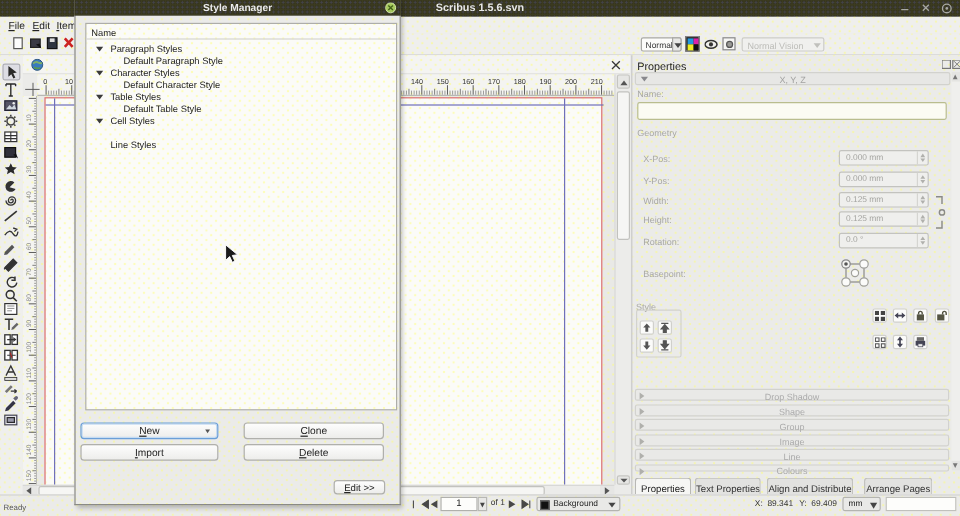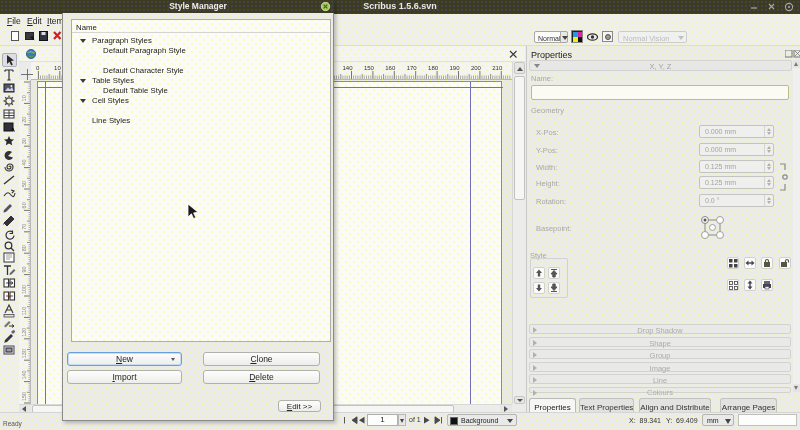--- a/index.html
+++ b/index.html
@@ -730,20 +730,24 @@
     <div style="position:absolute; left:0; top:0; width:100%; height:13px; border-bottom:1px solid #d5d5d1;">
         <span style="position:absolute; left:4px; top:3px;">Name</span>
       </div>
     <div class="trow" style="top:16px;">
         <span class="tri"></span>
         <span class="tx1">Paragraph Styles</span>
       </div>
     <div class="trow" style="top:26px;">
         <span class="tx2">Default Paragraph Style</span>
       </div>
+    <div class="trow" style="top:36px;">
+        <span class="tri"></span>
+        <span class="tx1">Character Styles</span>
+      </div>
     <div class="trow" style="top:56px;">
         <span class="tri"></span>
         <span class="tx1">Table Styles</span>
       </div>
     <div class="trow" style="top:46px;">
         <span class="tx2">Default Character Style</span>
       </div>
     <div class="trow" style="top:66px;">
         <span class="tx2">Default Table Style</span>
       </div>

